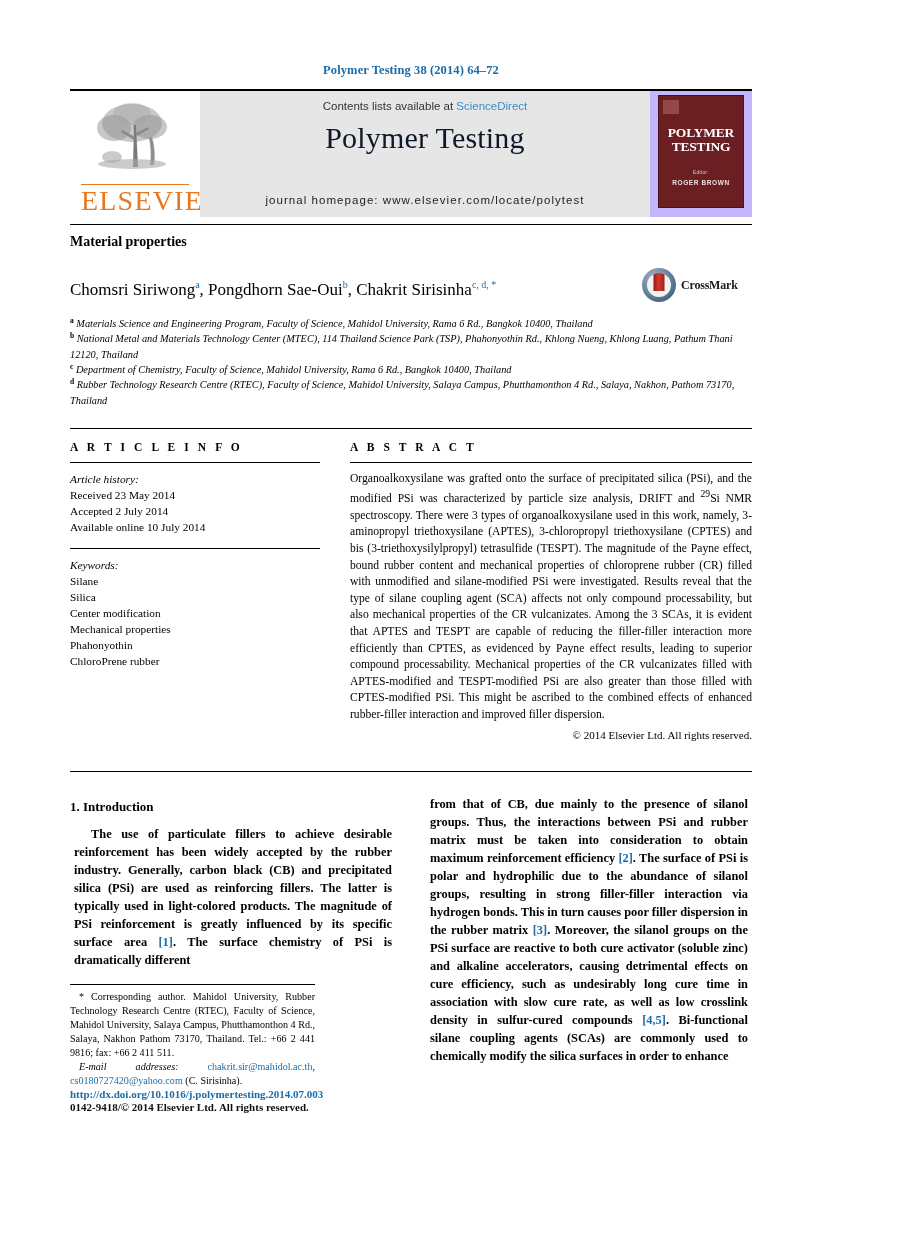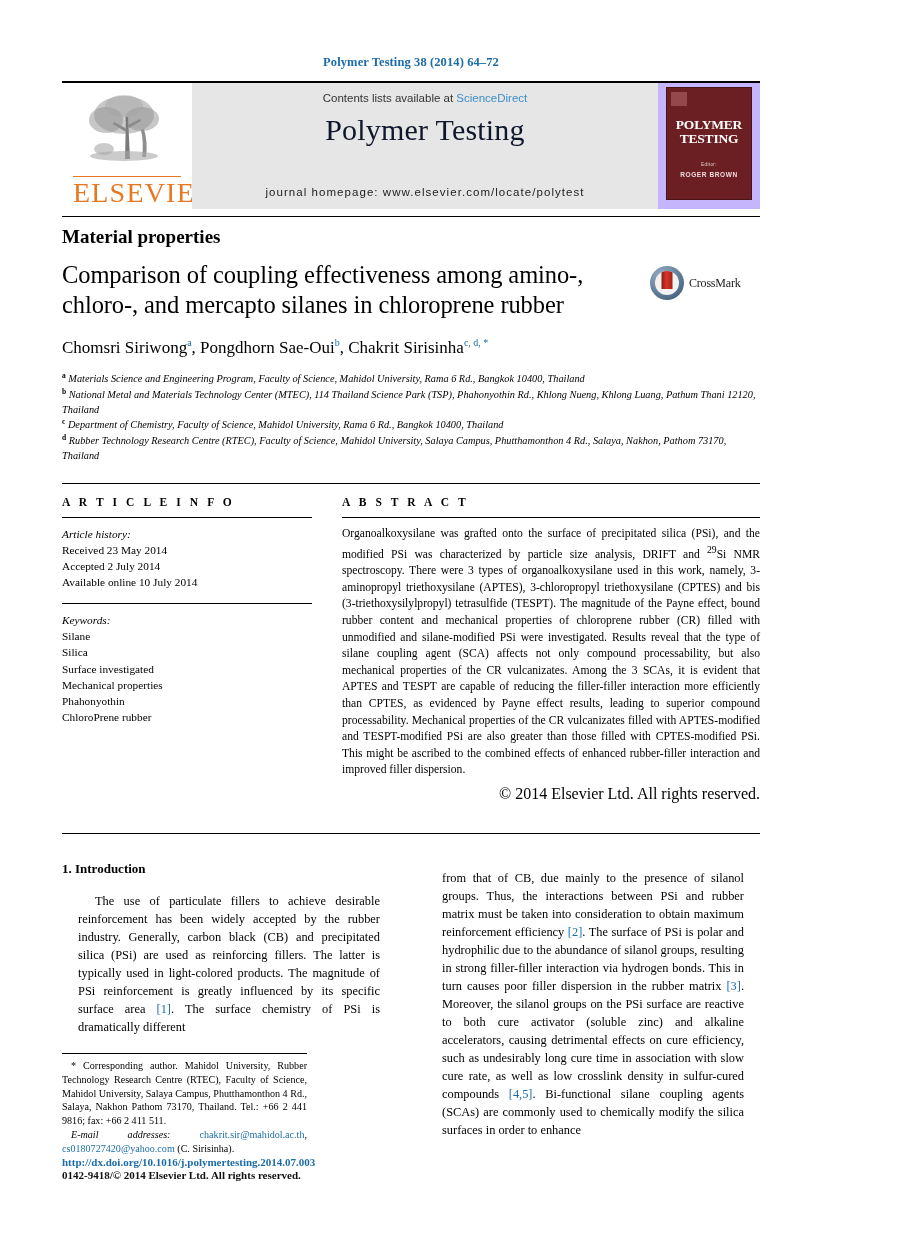--- a/index.html
+++ b/index.html
@@ -5,21 +5,21 @@
   * { box-sizing: border-box; }
   html, body { margin: 0; padding: 0; }
   body {
     width: 907px;
     height: 1238px;
     background: #ffffff;
     font-family: "Liberation Serif", serif;
     color: #000000;
     overflow: hidden;
   }
-  .page { position: relative; width: 822px; height: 1238px; padding: 8px; }
+  .page { position: relative; width: 822px; height: 1238px; padding: 16px; }
 
   
   .runhead {
     text-align: center;
     font-family: "Liberation Serif", serif;
     font-weight: bold;
     font-size: 12.5px;
     color: #1b6ca8;
     padding-top: 47px;
     letter-spacing: 0.1px;
@@ -136,21 +136,21 @@
 
   
   .body-wrap { margin: 0 54px; }
 
   .section-kicker {
     border-top: 0.9px solid #000;
     margin-top: 7px;
     padding-top: 9px;
     font-family: "Liberation Serif", serif;
     font-weight: bold;
-    font-size: 19px;
+    font-size: 14px;
   }
 
   .title-row { display: flex; align-items: flex-start; margin-top: 12px; }
   .title-block { flex: 1 1 auto; }
   h1.art-title {
     font-family: "Liberation Serif", serif;
     font-weight: normal;
     font-size: 24.5px;
     line-height: 1.22;
     margin: 0;
@@ -180,21 +180,21 @@
     position: absolute; left: 50%; top: -1px; transform: translateX(-50%);
     width: 11px; height: 19px;
     background: linear-gradient(90deg,#8e1a12 0%, #d8352a 45%, #a31f16 100%);
   }
   .cm-ribbon:after {
     content:""; position:absolute; bottom:-5px; left:0;
     border-left: 5.5px solid transparent; border-right: 5.5px solid transparent;
     border-bottom: 5px solid #f2f2f2;
   }
   .cm-text {
-    font-family: "Liberation Serif", serif; font-weight: normal;
+    font-family: "Liberation Serif", serif; font-weight: bold;
     font-size: 12px; color: #1a1a1a; letter-spacing: -.2px;
   }
 
   .affils {
     margin-top: 14px;
     font-family: "Liberation Serif", serif;
     font-style: italic;
     font-size: 10.3px;
     line-height: 1.46;
   }
@@ -227,40 +227,41 @@
 
   .abstract-body {
     font-family: "Liberation Serif", serif;
     font-size: 11.6px;
     line-height: 1.43;
     text-align: justify;
     text-justify: inter-word;
   }
   .copyright-line {
     text-align: right; margin-top: 6px;
-    font-family: "Liberation Serif", serif; font-size: 16px;
+    font-family: "Liberation Serif", serif; font-size: 11px;
   }
 
   
   .maincols {
     display: flex; gap: 30px;
     margin-top: 30px;
     border-top: 0.9px solid #000;
     padding-top: 20px;
   }
   .mc { flex: 1 1 0; width: 380px; position: relative; }
   h2.sec-head {
     font-family: "Liberation Serif", serif;
     font-weight: bold; font-size: 13px; margin: 7px 0 11px 0;
   }
   p.bodytext {
     font-family: "Liberation Serif", serif;
     font-size: 12.4px; line-height: 1.45;
-    text-align: justify; margin: 16px;
+    text-align: justify; margin: 4px;
     text-indent: 17px;
+    font-weight: bold;
   }
   p.bodytext.noindent { text-indent: 0; }
   .ref { color: #1b6ca8; }
 
   
   .footnote {
     margin-top: 14px;
     border-top: 0.9px solid #000;
     padding-top: 5px;
     width: 245px;
@@ -330,21 +331,20 @@
       </div>
     </div>
   </div>
 
   <div class="body-wrap">
 
     <div class="section-kicker">Material properties</div>
 
     <div class="title-row">
       <div class="title-block">
-        <h1 class="art-title">Comparison of coupling effectiveness among amino-, chloro-, and mercapto silanes in chloroprene rubber</h1>
         <div class="authors">
           <span>Chomsri Siriwong</span><sup>a</sup>, <span>Pongdhorn Sae-Oui</span><sup>b</sup>, <span>Chakrit Sirisinha</span><sup>c, d, *</sup>
         </div>
       </div>
       <div class="crossmark-box">
         <div class="cm-circle">
           <div class="cm-inner">
               <div class="cm-ribbon"></div>
             </div>
         </div>
@@ -368,21 +368,21 @@
           <div class="it">Article history:</div>
           <div>Received 23 May 2014</div>
           <div>Accepted 2 July 2014</div>
           <div>Available online 10 July 2014</div>
         </div>
         <div class="rule-thick"></div>
         <div class="info-text">
           <div class="it">Keywords:</div>
           <div>Silane</div>
           <div>Silica</div>
-          <div>Surface investigated</div>
+          <div>Center modification</div>
           <div>Mechanical properties</div>
           <div>Phahonyothin</div>
           <div>ChloroPrene rubber</div>
         </div>
       </div>
 
       <div class="col-abs">
         <div class="smallcaps-head">A B S T R A C T</div>
         <div class="rule-thin"></div>
         <div class="abstract-body" id="abstract-text">Organoalkoxysilane was grafted onto the surface of precipitated silica (PSi), and the modified PSi was characterized by particle size analysis, DRIFT and <sup>29</sup>Si NMR spectroscopy. There were 3 types of organoalkoxysilane used in this work, namely, 3-aminopropyl triethoxysilane (APTES), 3-chloropropyl triethoxysilane (CPTES) and bis (3-triethoxysilylpropyl) tetrasulfide (TESPT). The magnitude of the Payne effect, bound rubber content and mechanical properties of chloroprene rubber (CR) filled with unmodified and silane-modified PSi were investigated. Results reveal that the type of silane coupling agent (SCA) affects not only compound processability, but also mechanical properties of the CR vulcanizates. Among the 3 SCAs, it is evident that APTES and TESPT are capable of reducing the filler-filler interaction more efficiently than CPTES, as evidenced by Payne effect results, leading to superior compound processability. Mechanical properties of the CR vulcanizates filled with APTES-modified and TESPT-modified PSi are also greater than those filled with CPTES-modified PSi. This might be ascribed to the combined effects of enhanced rubber-filler interaction and improved filler dispersion.</div>

